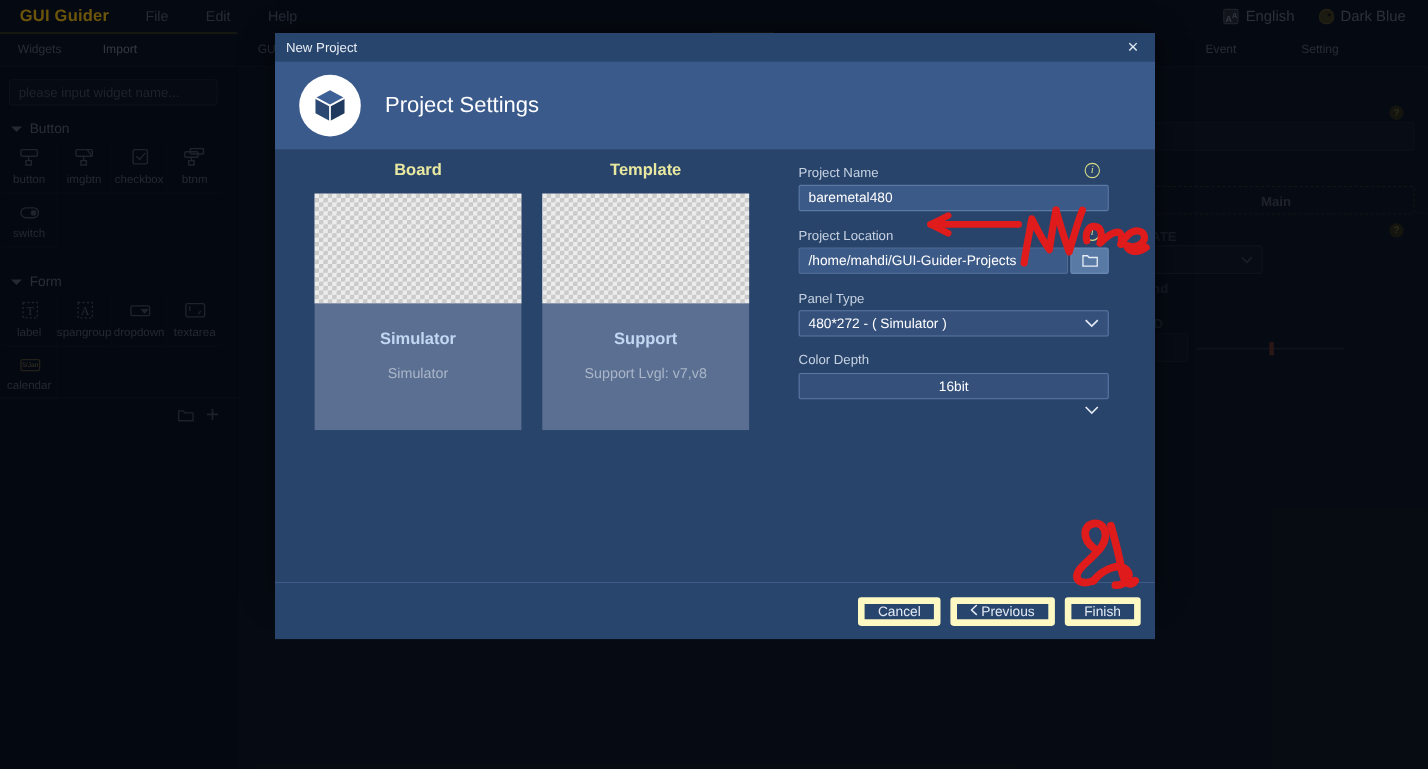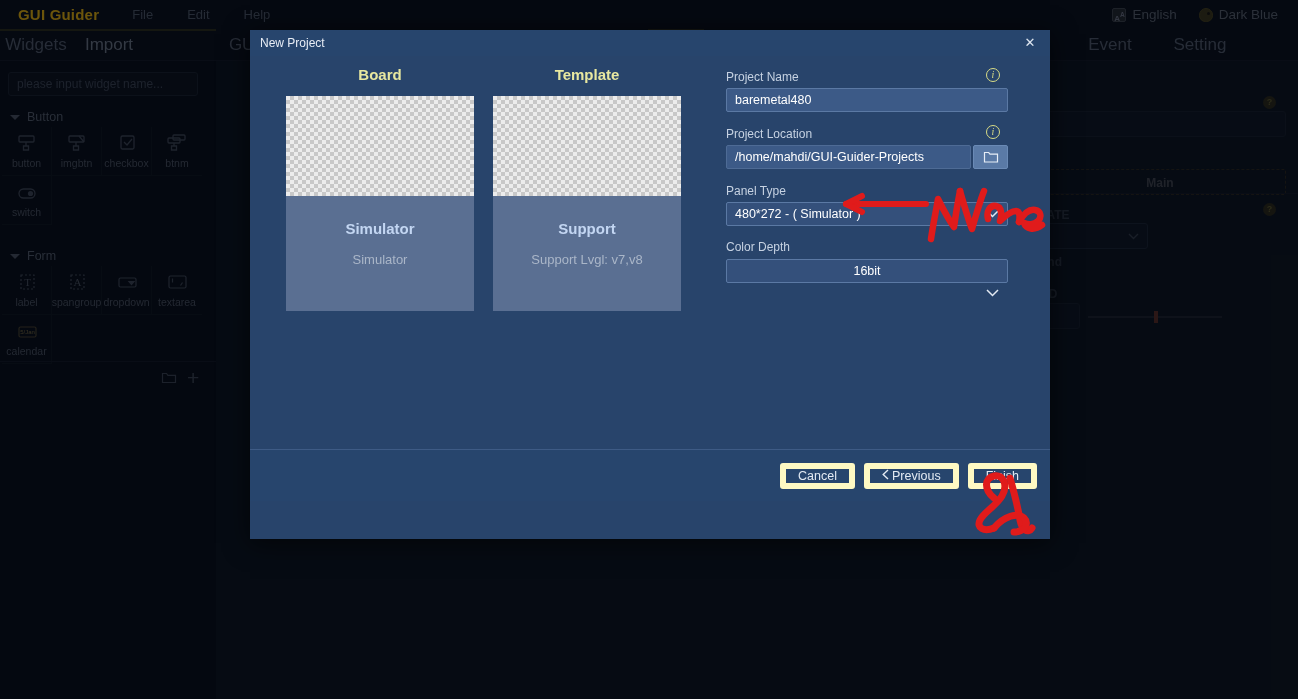--- a/index.html
+++ b/index.html
@@ -40,21 +40,21 @@
     border-radius: 50%; background: #151009;
   }
 
   
   .tabstrip {
     position: absolute; left: 0; top: 29px; width: 1298px; height: 32px;
     background: #070c15; border-bottom: 1px solid #10161f;
   }
   .tab {
     position: absolute; top: 0; height: 32px; line-height: 32px;
-    font-size: 17px; color: #525a68; text-align: center;
+    font-size: 11px; color: #525a68; text-align: center;
   }
   .tab.active { color: #6e7684; }
   .tab-underline {
     position: absolute; top: 0; height: 2px; background: #2b2a16;
   }
 
   
   .leftpanel {
     position: absolute; left: 0; top: 61px; width: 216px; height: 638px;
     background: #060a12;
@@ -373,20 +373,33 @@
 
   <div class="overlay"></div>
 
   <div class="dialog">
 
     <div class="dlg-titlebar">
       <span>New Project</span>
       <span class="dlg-close">✕</span>
     </div>
 
+    <div class="dlg-header">
+      <div class="dlg-logo">
+        <svg width="38" height="38" viewBox="0 0 38 38">
+          <path d="M19 4 L33 11.5 L33 26.5 L19 34 L5 26.5 L5 11.5 Z" fill="#2e4c78"></path>
+          <path d="M19 4 L33 11.5 L19 19 L5 11.5 Z" fill="#3d6196"></path>
+          <path d="M19 19 L33 11.5 L33 26.5 L19 34 Z" fill="#1f3a5e"></path>
+          <path d="M19 19 L5 11.5 L5 26.5 L19 34 Z" fill="#2b4973"></path>
+          <path d="M19 4 L33 11.5 L33 26.5 L19 34 L5 26.5 L5 11.5 Z" fill="none" stroke="#ffffff" stroke-width="1.6"></path>
+          <path d="M19 19 L33 11.5 M19 19 L5 11.5 M19 19 L19 34" fill="none" stroke="#ffffff" stroke-width="1.6"></path>
+        </svg>
+      </div>
+      <div class="dlg-title">Project Settings</div>
+    </div>
 
     <div class="dlg-body">
 
       <div class="col-title" style="left:36px; top:10px;">Board</div>
       <div class="col-title" style="left:243px; top:10px;">Template</div>
 
       <div class="card" style="left:36px; top:40px;">
         <div class="card-thumb"></div>
         <div class="card-body">
           <div class="card-name">Simulator</div>

